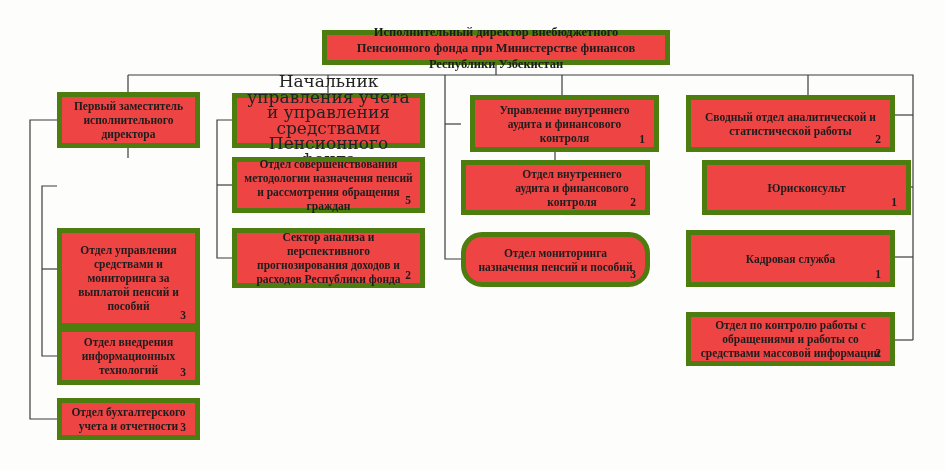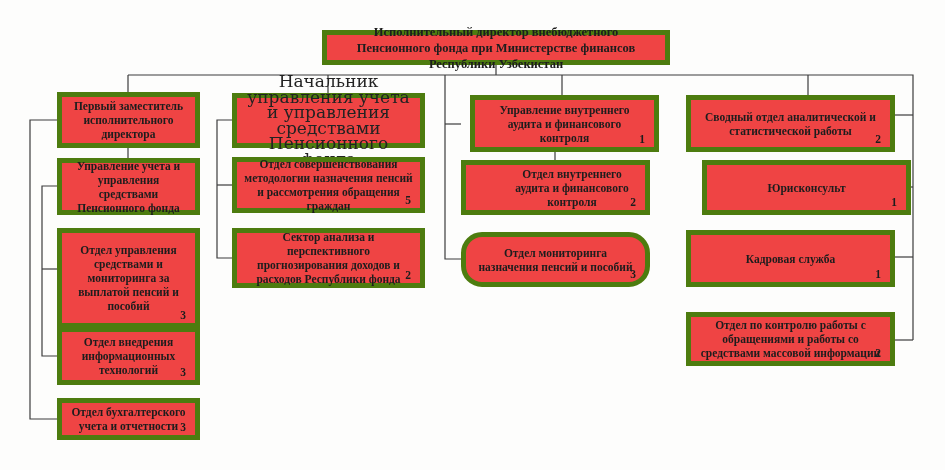--- a/index.html
+++ b/index.html
@@ -75,23 +75,20 @@
     </g>
   </svg>
 
   <div class="box root" style="left:322px; top:30px; width:348px; height:35px;">
     <span class="title">Исполнительный директор внебюджетного Пенсионного фонда при Министерстве финансов Республики Узбекистан</span>
   </div>
 
   <div class="box" style="left:57px; top:92px; width:143px; height:56px;justify-content:flex-end;">
     <span class="title">Первый заместитель исполнительного директора</span>
   </div>
-  <div class="box" style="left:57px; top:158px; width:143px; height:57px;">
-    <span class="title">Управление учета и управления средствами Пенсионного фонда</span>
-  </div>
   <div class="box narrow" style="left:57px; top:228px; width:143px; height:100px;">
     <span class="title">Отдел управления средствами и мониторинга за выплатой пенсий и пособий</span>
     <span class="staff">3</span>
   </div>
   <div class="box" style="left:57px; top:327px; width:143px; height:58px;">
     <span class="title">Отдел внедрения информационных технологий</span>
     <span class="staff">3</span>
   </div>
   <div class="box" style="left:57px; top:398px; width:143px; height:42px;">
     <span class="title">Отдел бухгалтерского учета и отчетности</span>

